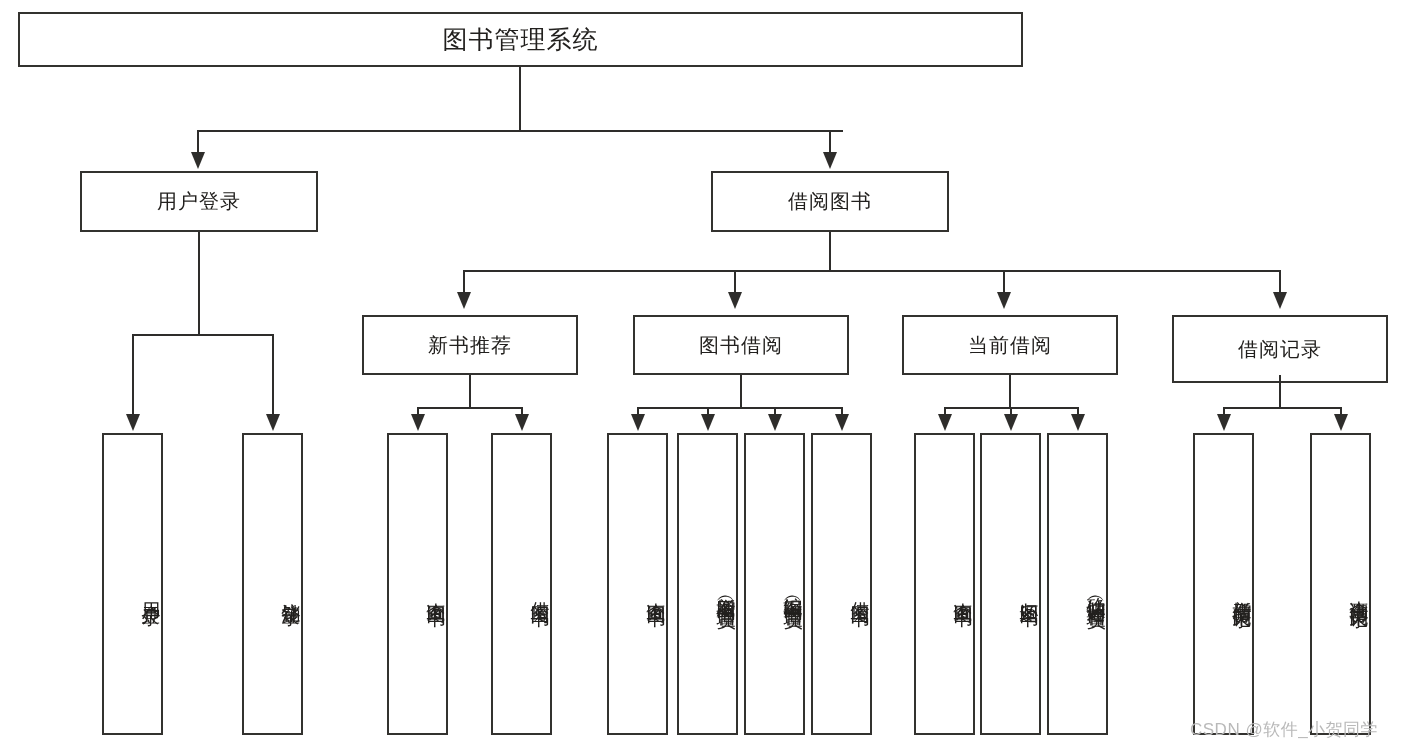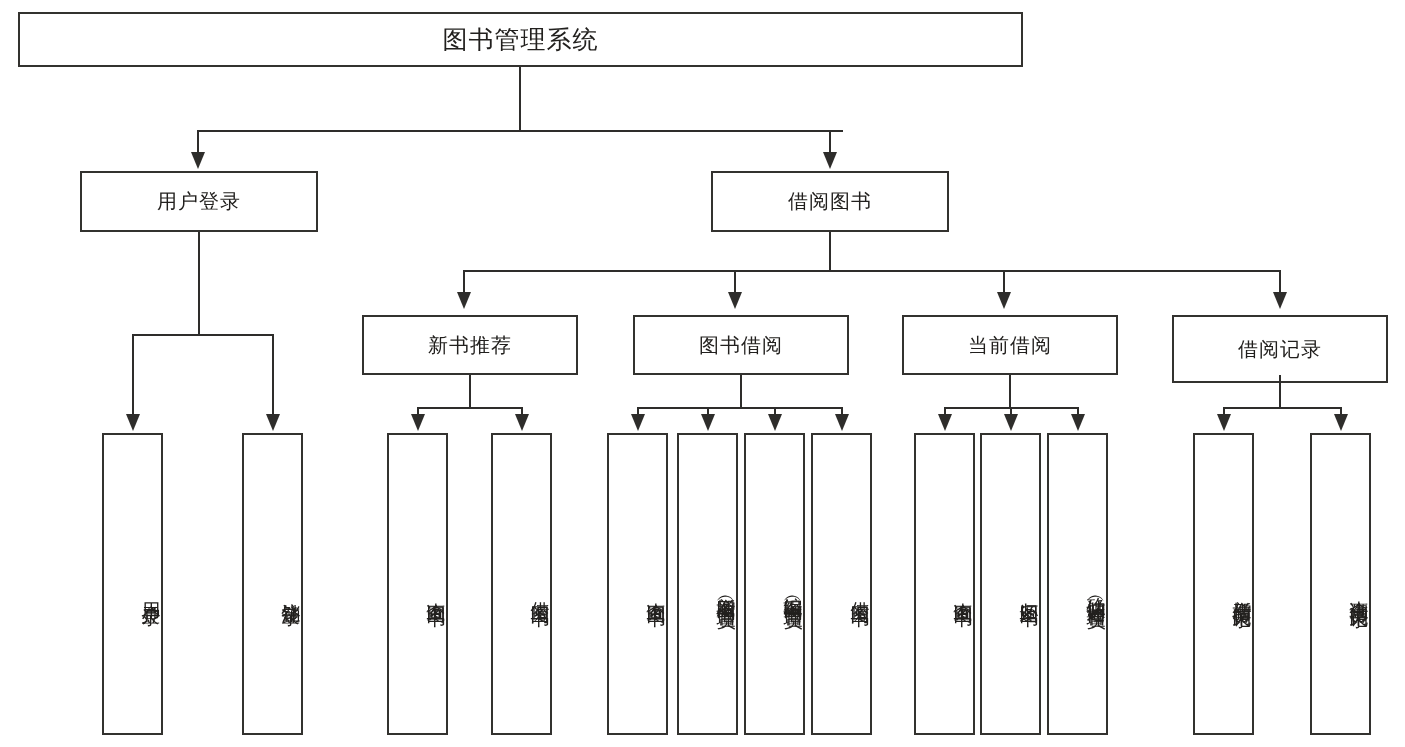--- a/index.html
+++ b/index.html
@@ -207,14 +207,15 @@
     <span>确认归还（管理员）</span>
   </div>
 
   <div class="node leaf" style="left:1193px;top:433px;width:61px;height:302px;">
     <span>新增借阅记录</span>
   </div>
   <div class="node leaf" style="left:1310px;top:433px;width:61px;height:302px;">
     <span>查询借阅记录</span>
   </div>
 
+  <div id="watermark" style="left:1190px;top:718px;">CSDN @软件_小贺同学</div>
 
 </div>
 
 </body></html>

